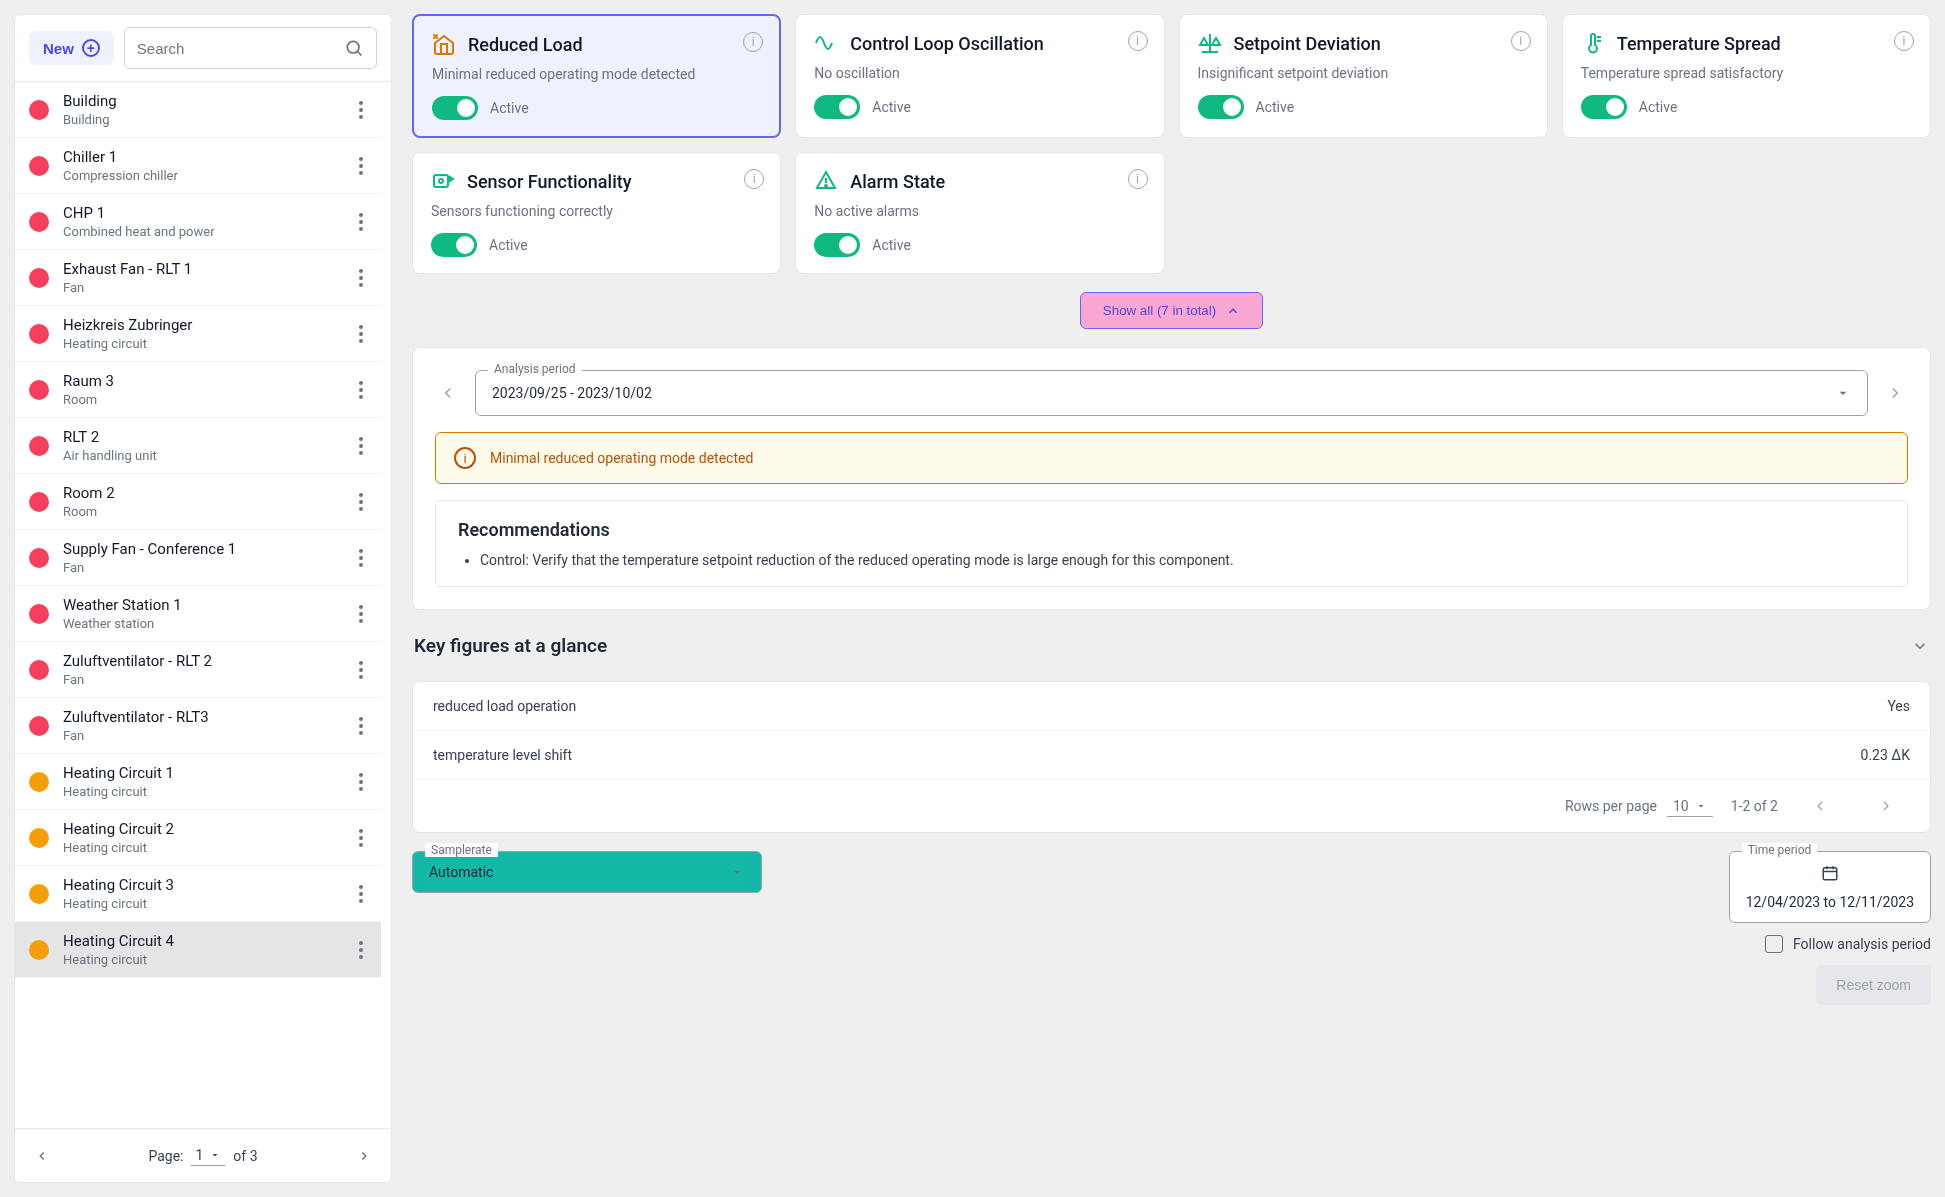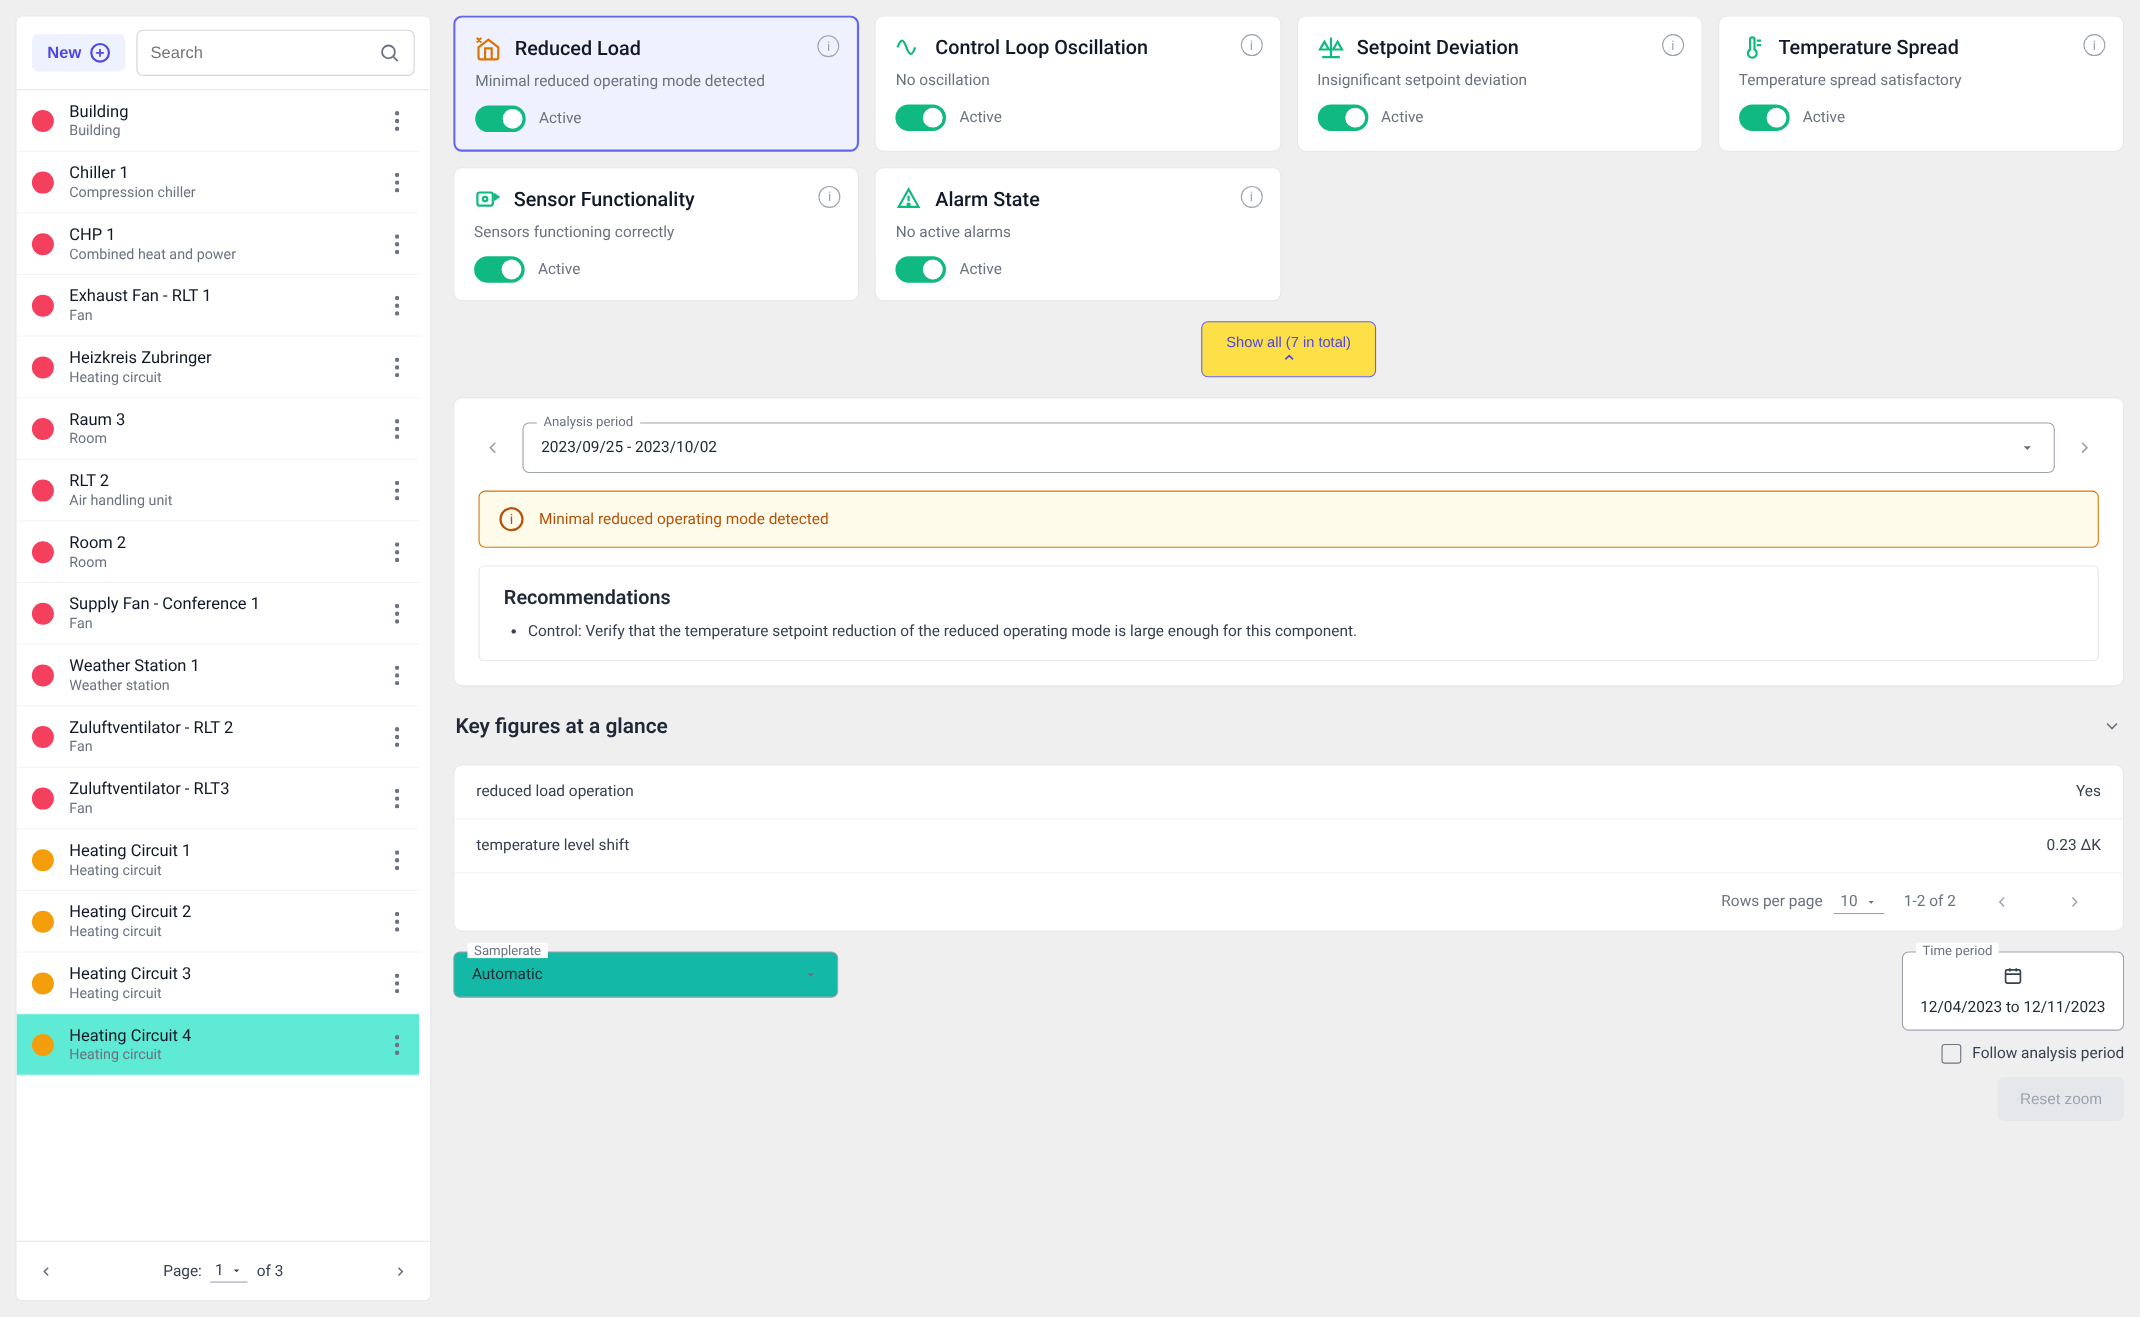--- a/index.html
+++ b/index.html
@@ -45,21 +45,21 @@
     scrollbar-width: thin;
     scrollbar-color: #c4c4c4 #f1f1f1;
     scrollbar-gutter: stable;
   }
   .list::-webkit-scrollbar { width: 10px; }
   .list::-webkit-scrollbar-thumb { background: #c4c4c4; }
   .row {
     display: flex; align-items: center; padding: 10px 14px; gap: 14px;
     border-bottom: 1px solid #f3f4f6;
   }
-  .row.selected { background: #5eead4; }
+  .row.selected { background: #e5e5e5; }
   .dot { width: 20px; height: 20px; border-radius: 50%; flex-shrink: 0; }
   .dot.red { background: #f43f5e; }
   .dot.amber { background: #f59e0b; }
   .row-text { flex: 1; }
   .row-title { font-size: 15px; color: #111827; }
   .row-sub { font-size: 13px; color: #6b7280; margin-top: 2px; }
   .row-more { color: #6b7280; font-size: 20px; padding: 0 4px; line-height: 0; }
 
   .pager {
     display: flex; align-items: center; justify-content: space-between;
@@ -93,23 +93,23 @@
   .toggle-label { color: #6b7280; font-size: 14px; }
   .info-i {
     position: absolute; top: 16px; right: 16px;
     width: 20px; height: 20px; border: 1.5px solid #9ca3af; border-radius: 50%;
     color: #9ca3af; font-size: 12px; display: flex; align-items: center; justify-content: center;
   }
   .ic { width: 24px; height: 24px; flex-shrink: 0; }
 
   .showall-wrap { display: flex; justify-content: center; }
   .showall {
-    border: 1px solid #6366f1; color: #4f46e5; background: #fde047;
+    border: 1px solid #6366f1; color: #4f46e5; background: #f9a8d4;
     padding: 10px 22px; border-radius: 6px; font-weight: 500;
-    display: flex; align-items: center; gap: 0; flex-direction: column;
+    display: flex; align-items: center; gap: 10px;
   }
 
   .period-panel {
     background: #fff; border: 1px solid #e5e7eb; border-radius: 8px;
     padding: 22px;
   }
   .period-row { display: flex; align-items: center; gap: 14px; }
   .chev { color: #9ca3af; font-size: 22px; padding: 0 4px; }
   .period-field {
     flex: 1; position: relative; border: 1px solid #9ca3af; border-radius: 6px;

